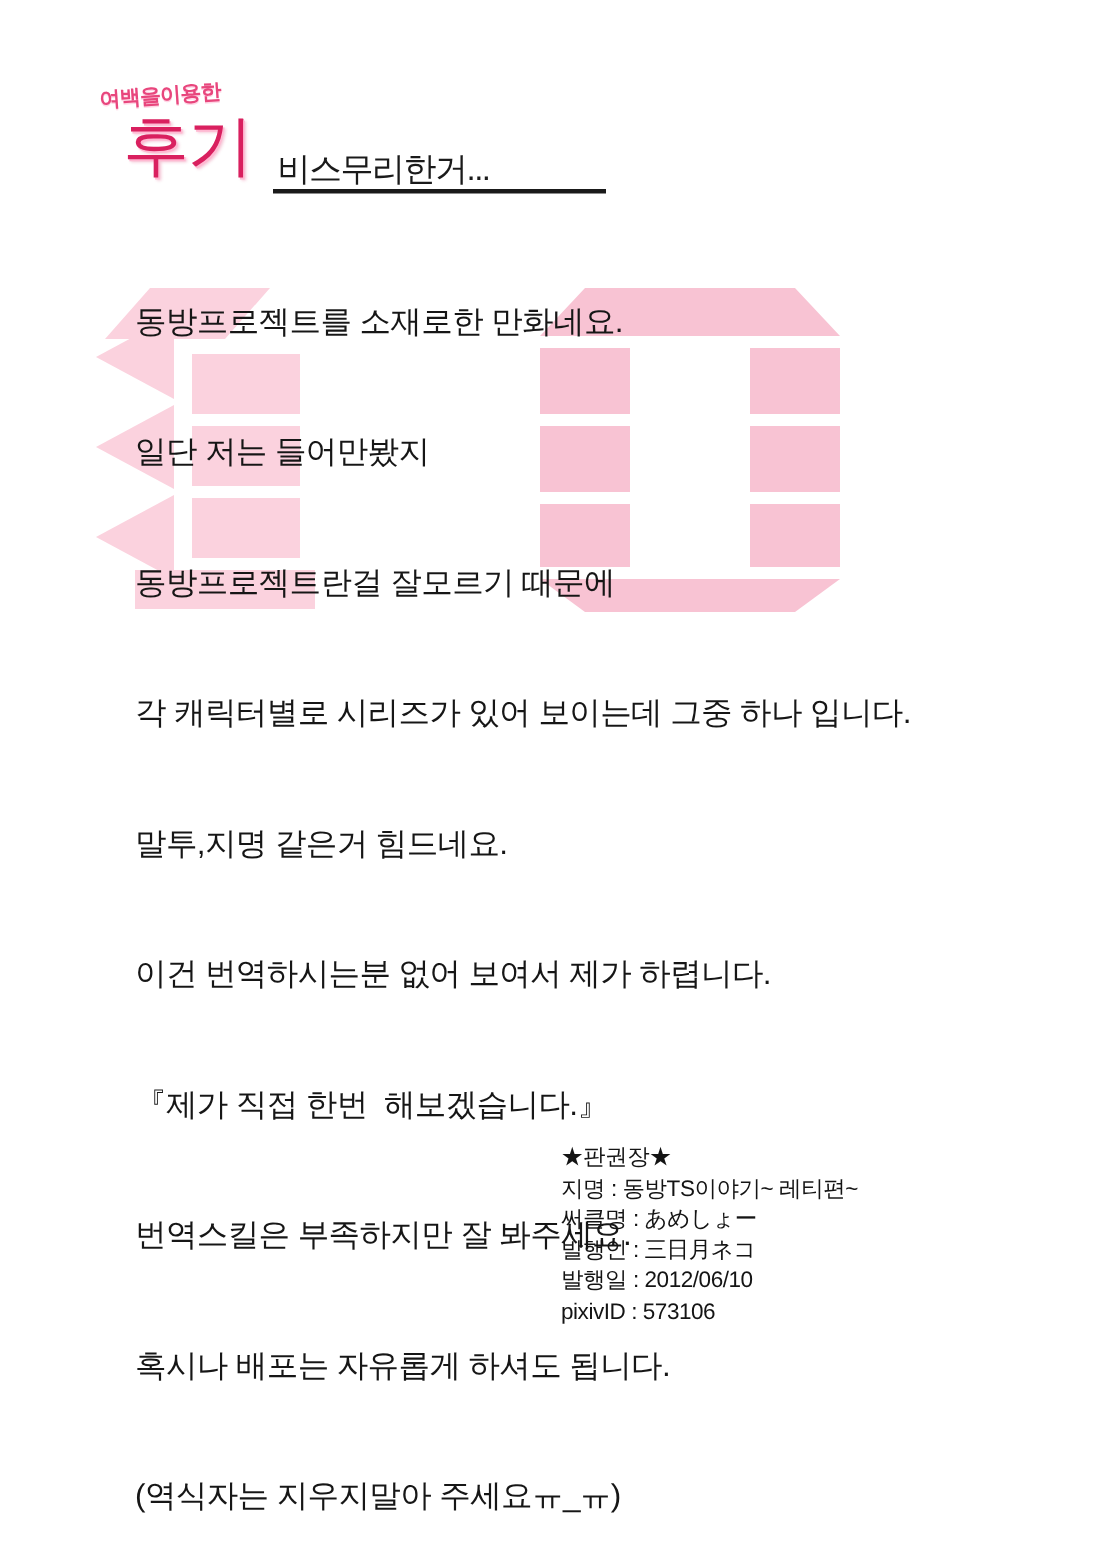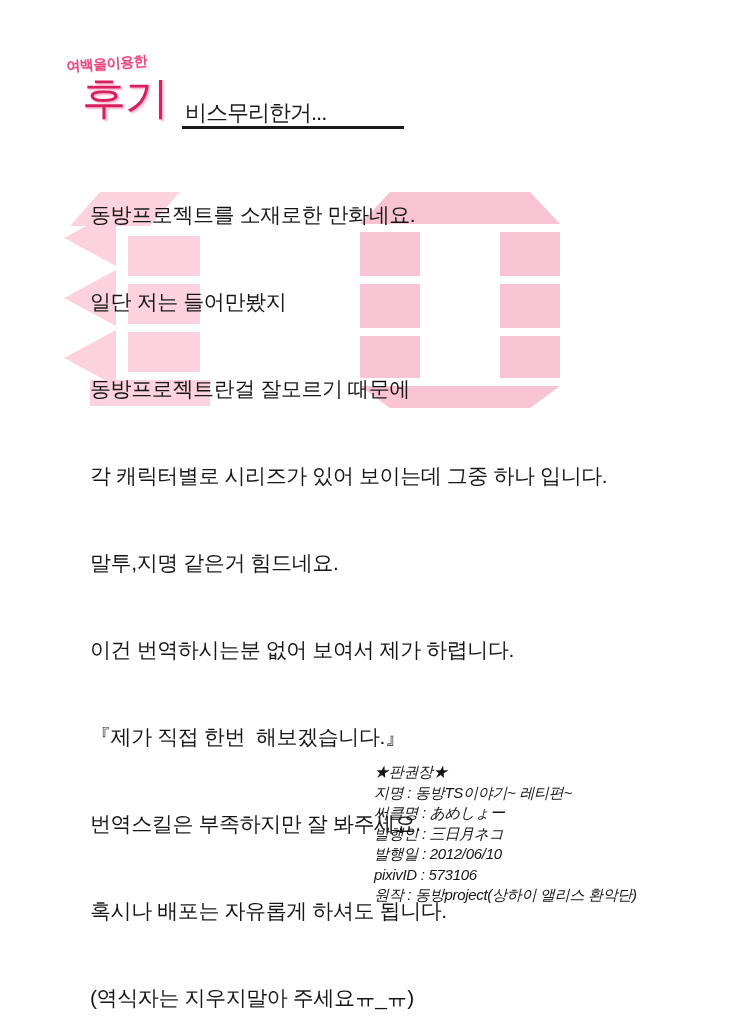--- a/index.html
+++ b/index.html
@@ -96,21 +96,21 @@
   .colophon {
     position: absolute;
     left: 374px;
     top: 762px;
     width: 330px;
     font-size: 15px;
     line-height: 20.5px;
     color: #141414;
     letter-spacing: -0.3px;
   }
-  .colophon .line { display: block; white-space: pre-wrap; font-style: italic; }
+  .colophon .line { display: block; white-space: pre-wrap; }
   .colophon .title { letter-spacing: -0.3px; }
 </style>
 </head>
 <body>
 
 <div class="page">
 
   <div class="bg-deco">
     <svg width="620" height="230" viewBox="0 0 620 230" xmlns="http://www.w3.org/2000/svg" aria-hidden="true">
       <g fill="#fbd2de">
@@ -158,16 +158,15 @@
     <span class="line">(역식자는 지우지말아 주세요ㅠ_ㅠ)</span>
   </div>
 
   <div class="colophon">
     <span class="line title">★판권장★</span>
     <span class="line">지명 : 동방TS이야기~ 레티편~</span>
     <span class="line">써클명 : あめしょー</span>
     <span class="line">발행인 : 三日月ネコ</span>
     <span class="line">발행일 : 2012/06/10</span>
     <span class="line">pixivID : 573106</span>
-    <span class="line">원작 : 동방project(상하이 앨리스 환악단)</span>
   </div>
 
 </div>
 
 </body></html>

